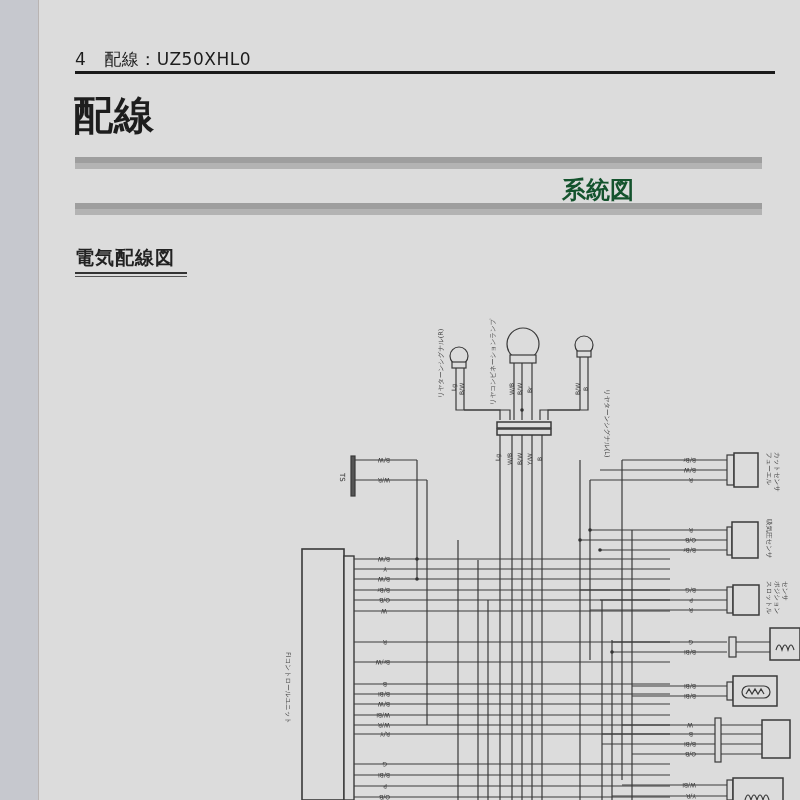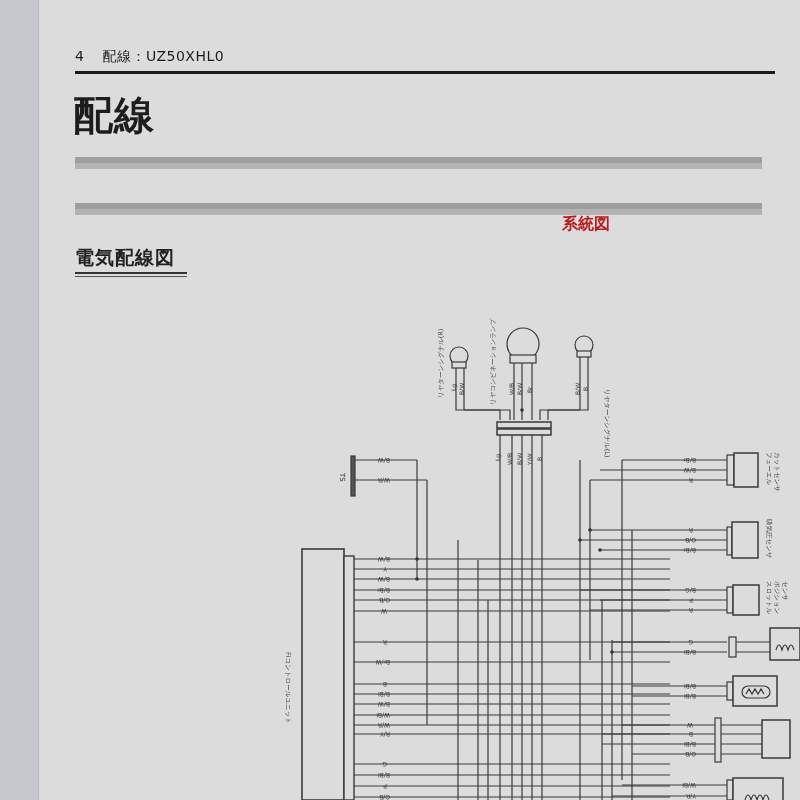--- a/index.html
+++ b/index.html
@@ -1,26 +1,26 @@
 <!DOCTYPE html>
 <html><head>
 <meta charset="utf-8">
 <style>
   html,body{margin:0;padding:0;}
   body{width:800px;height:800px;overflow:hidden;background:#c9cacf;font-family:"DejaVu Sans",sans-serif;position:relative;}
   .left-strip{position:absolute;left:0;top:0;width:38px;height:800px;background:#c6c8ce;}
   .page{position:absolute;left:38px;top:0;width:762px;height:800px;background:#dcdcdc;border-left:1px solid #b9b4b2;}
-  .hdr{position:absolute;left:75px;top:48px;font-size:14px;color:#1c1c1c;letter-spacing:0.5px;}
+  .hdr{position:absolute;left:75px;top:48px;font-size:17px;color:#1c1c1c;letter-spacing:0.5px;}
   .hdr .num{margin-right:18px;}
   .hdr-rule{position:absolute;left:75px;top:71px;width:700px;height:3px;background:#1a1a1a;}
   .title{position:absolute;left:73px;top:88px;font-size:40px;color:#1d1d1d;font-weight:bold;letter-spacing:1px;font-family:Liberation Serif, serif;}
   .band{position:absolute;left:75px;width:687px;height:12px;background:linear-gradient(#9e9e9e 0,#9e9e9e 50%,#b3b3b3 50%,#b3b3b3 100%);}
   .band.b1{top:157px;}
   .band.b2{top:203px;}
-  .subtitle{position:absolute;left:562px;top:174px;font-size:16px;color:#b91c1c;font-weight:bold;margin-top:40px;}
+  .subtitle{position:absolute;left:562px;top:174px;font-size:24px;color:#14532d;font-weight:bold;}
   .section{position:absolute;left:75px;top:245px;font-size:19px;color:#222;font-weight:bold;letter-spacing:1px;}
   .section-rule{position:absolute;left:75px;top:272px;width:112px;height:2px;background:#333;}
   .section-rule2{position:absolute;left:75px;top:276px;width:112px;height:1px;background:#555;}
   svg.diagram{position:absolute;left:0;top:0;}
 </style>
 </head>
 <body>
 
 <div class="left-strip"></div>
 <div class="page"></div>

